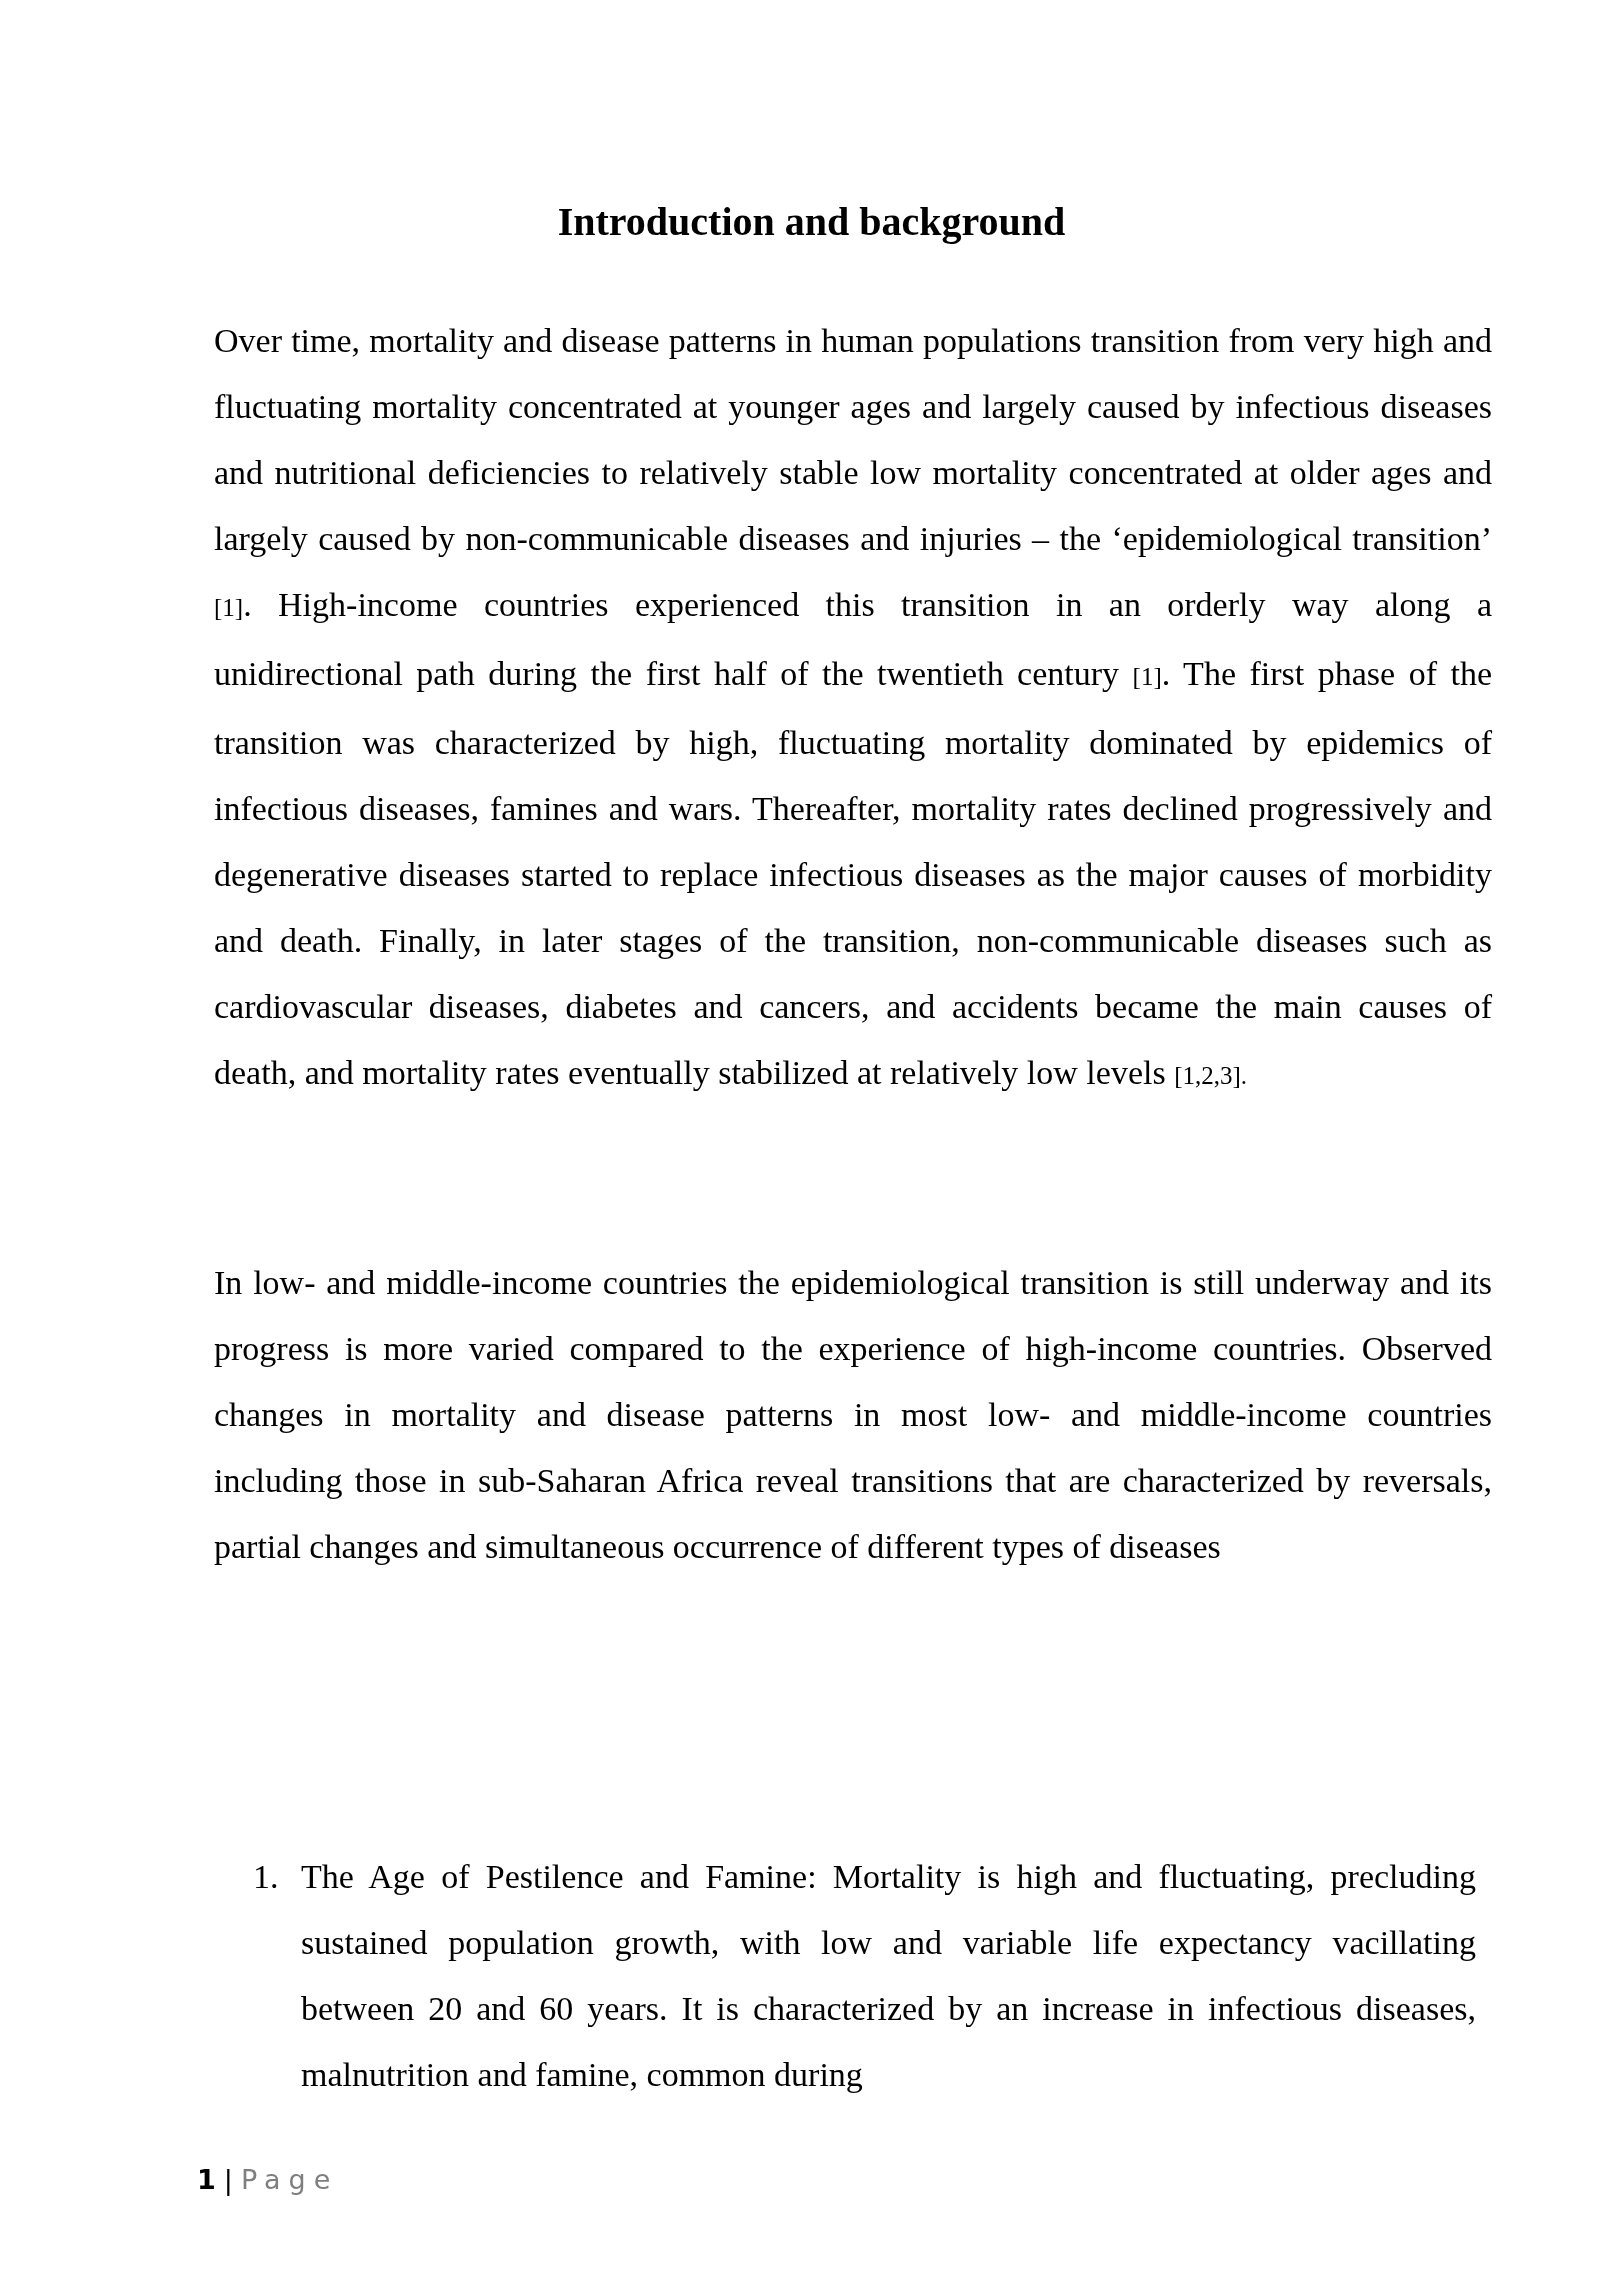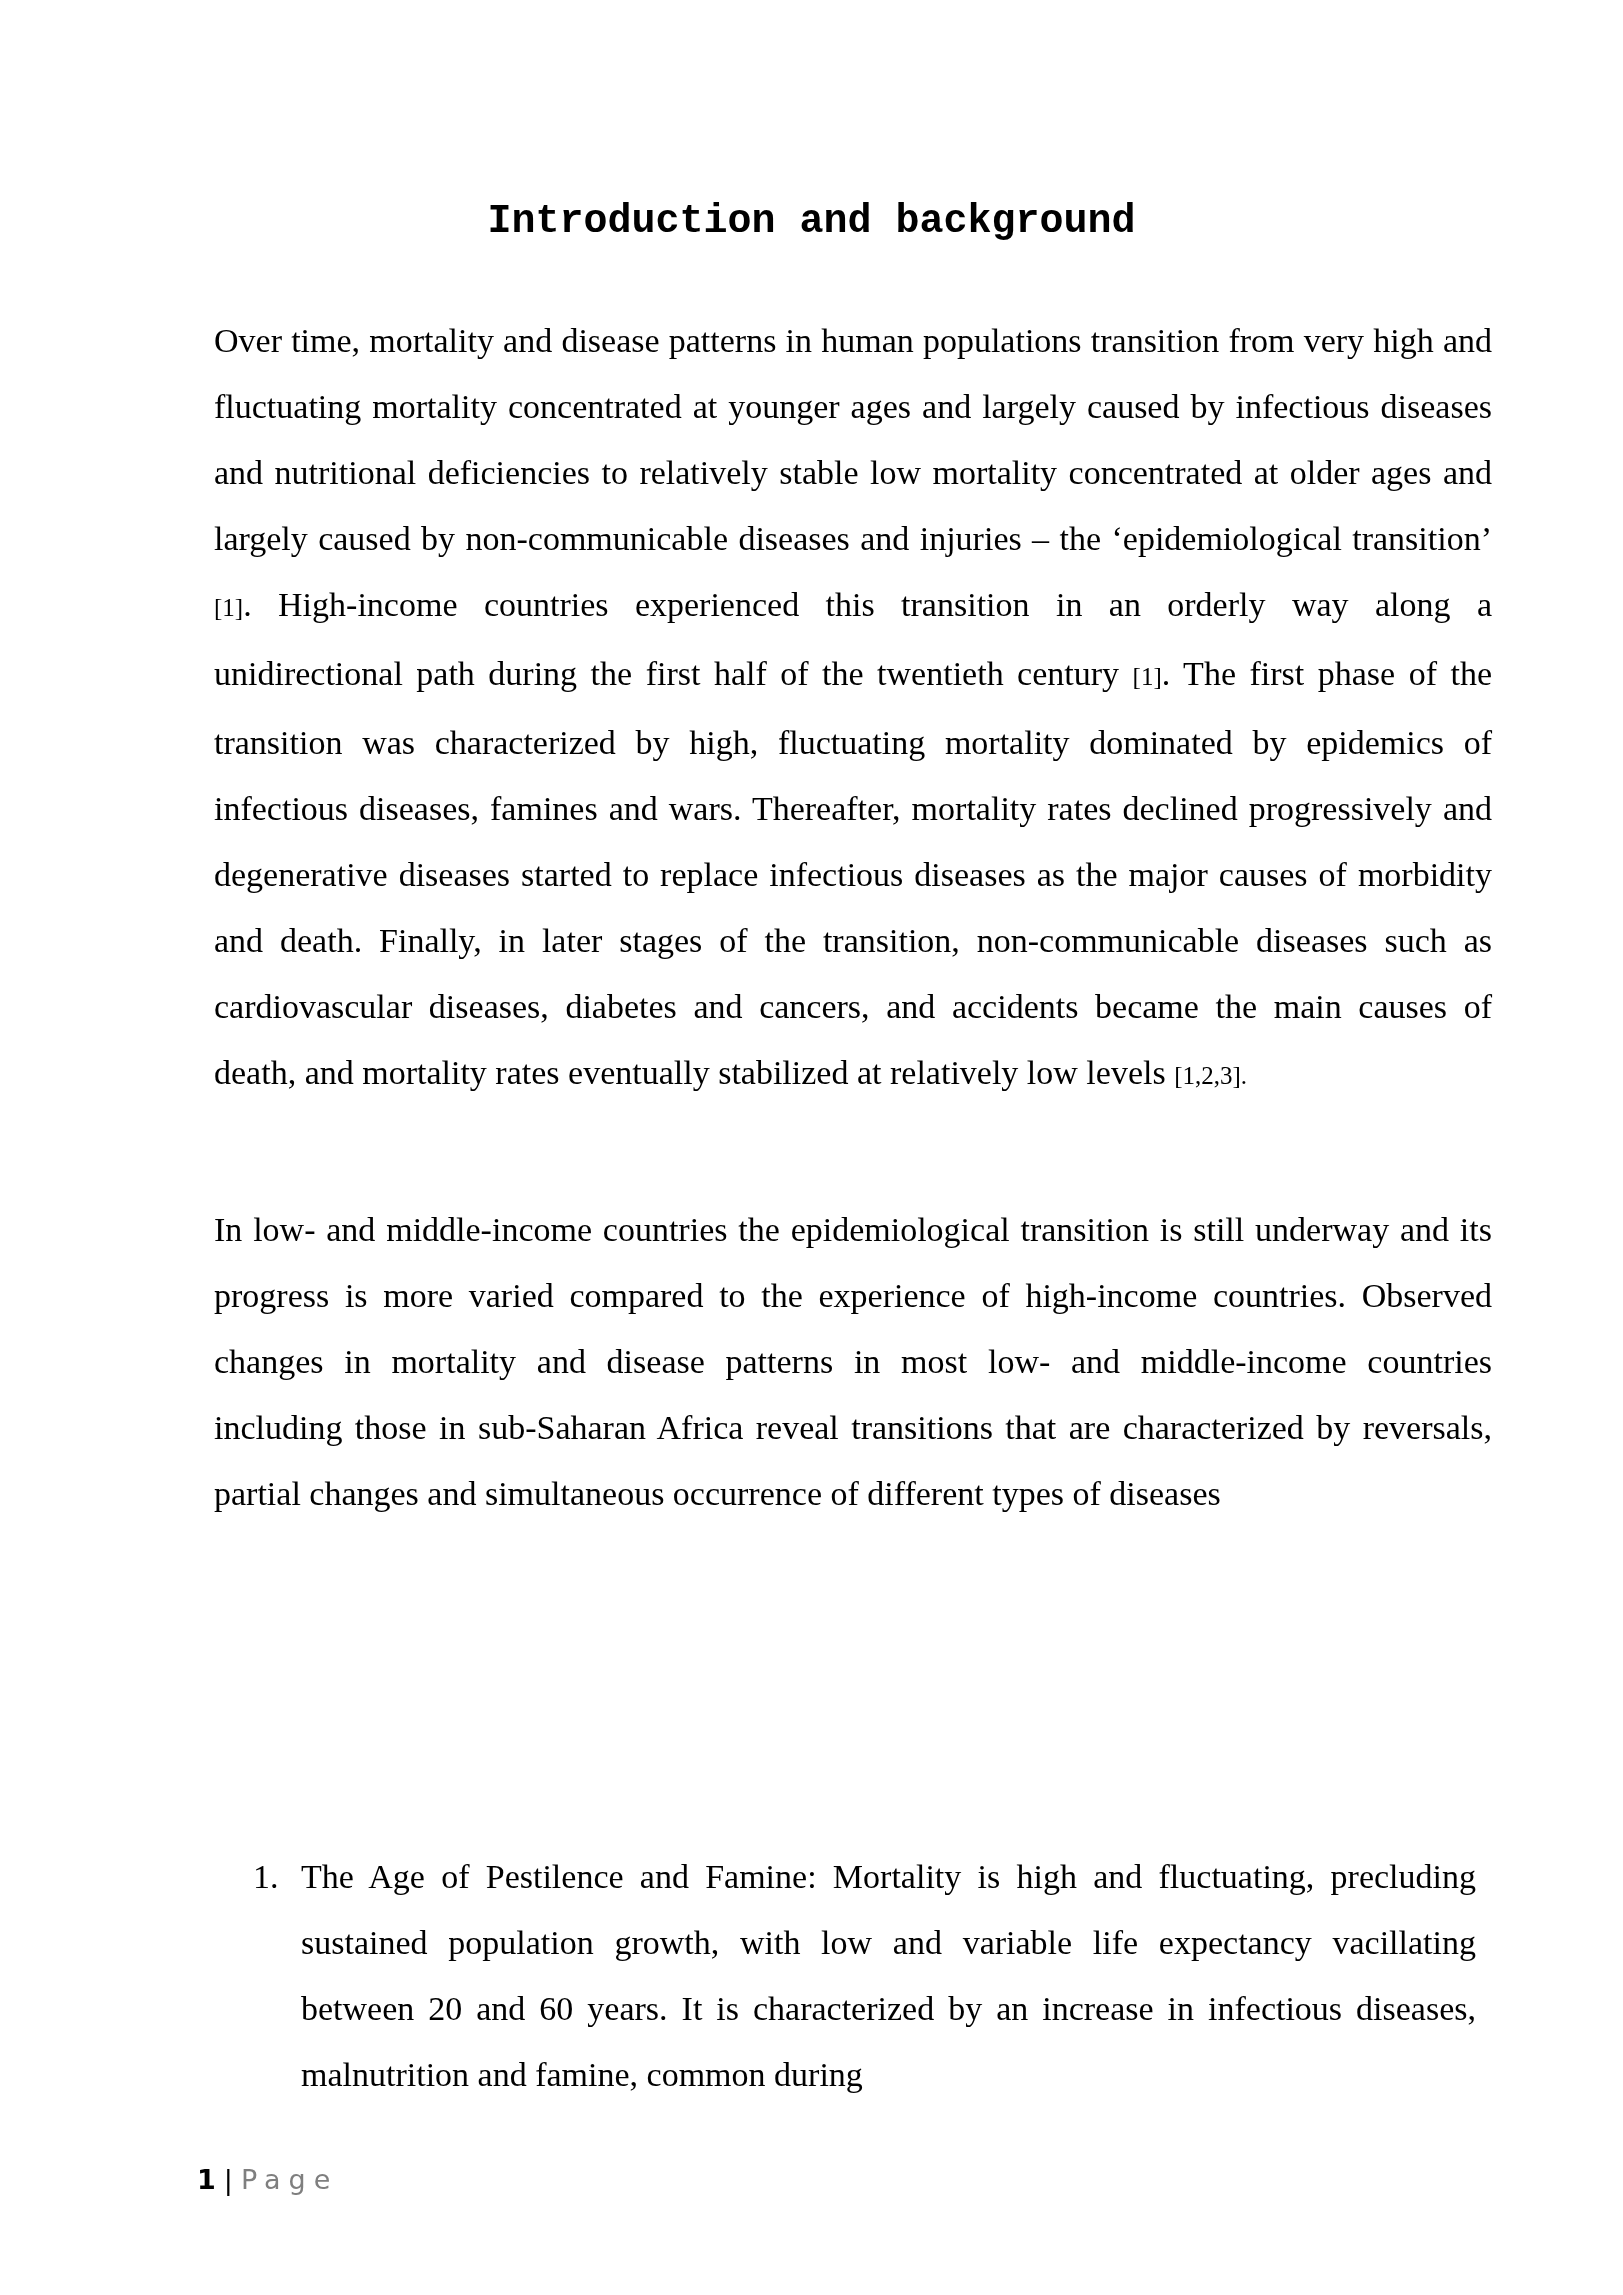--- a/index.html
+++ b/index.html
@@ -6,30 +6,29 @@
     body { width: 1623px; height: 2295px; position: relative; overflow: hidden; }
     .page {
       position: absolute; left: 0; top: 0; width: 1623px; height: 2295px;
       background: #ffffff; color: #000000;
       font-family: "Liberation Serif", "DejaVu Serif", serif;
     }
     .title {
       position: absolute; left: 0; width: 1623px; top: 194px;
       text-align: center; font-weight: bold; font-size: 40px; line-height: 55px;
       margin: 0;
-      font-family: Liberation Mono, monospace;
     }
     .body-block {
       position: absolute; left: 198px; width: 1278px;
       font-size: 34px; line-height: 66px; text-align: justify;
       text-align-last: left; margin: 16px;
     }
     .cite { font-size: 25px; }
     .p1 { top: 292px; }
-    .p2 { top: 1181px; font-family: Liberation Serif, serif; }
+    .p2 { top: 1234px; font-family: Liberation Serif, serif; }
     .p3 { top: 1596px; }
     .list {
       position: absolute; left: 198px; width: 1278px; top: 1844px;
       margin: 0; padding: 0; list-style: none;
       font-size: 34px; line-height: 66px;
     }
     .list-item { position: relative; padding-left: 103px; text-align: justify; }
     .list-num { position: absolute; left: 55px; top: 0; }
     .list-term { }
     .footer {

